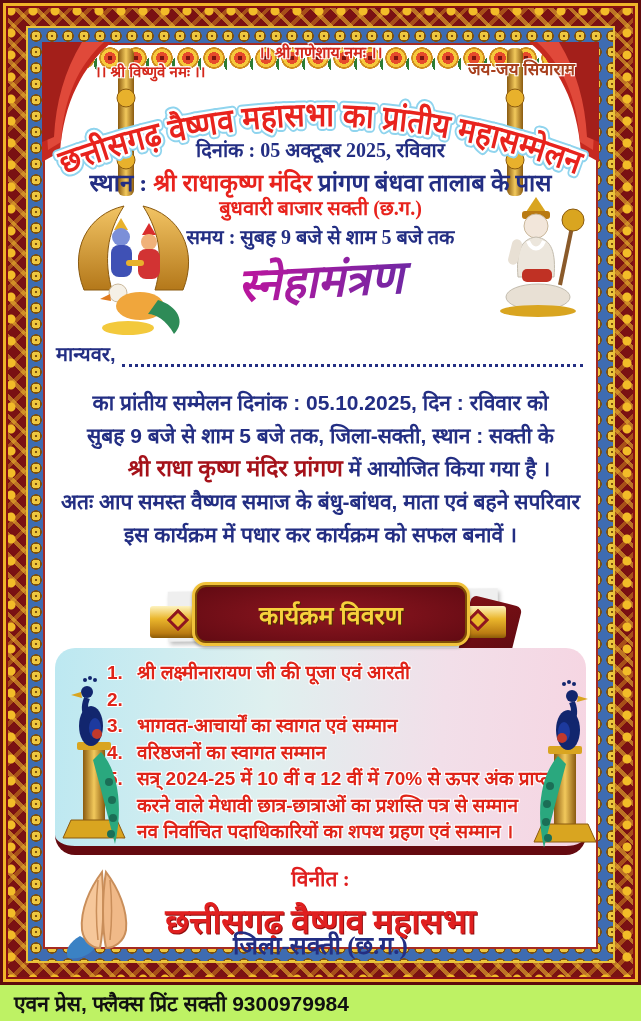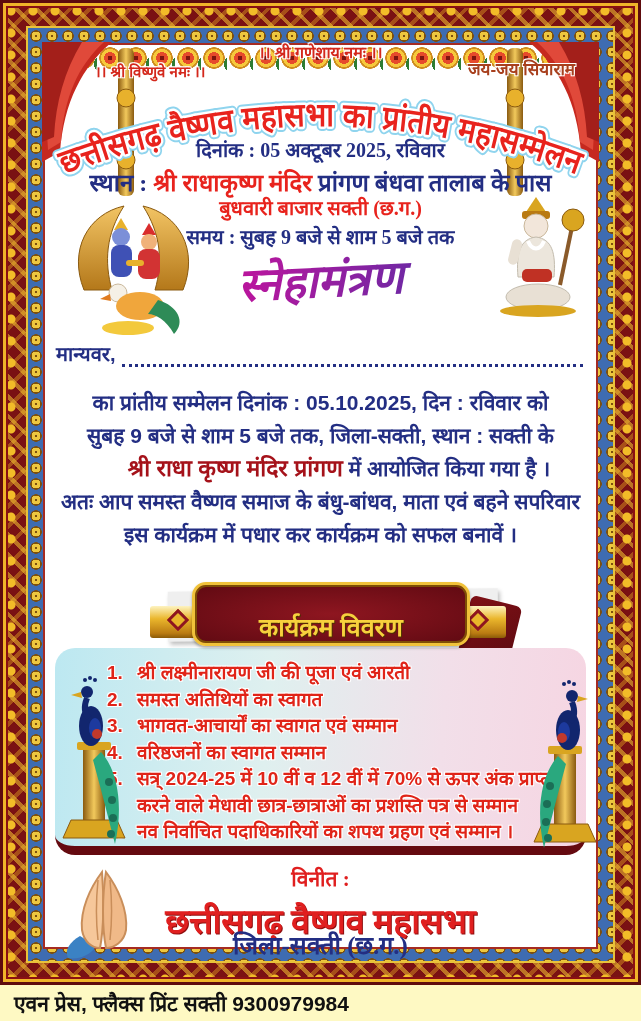--- a/index.html
+++ b/index.html
@@ -1,16 +1,16 @@
 <!DOCTYPE html>
 <html><head>
 <meta charset="utf-8">
 <style>
   html,body{margin:0;padding:0;}
-  .page{position:relative;width:641px;height:1021px;background:#fef9c3;overflow:hidden;
+  .page{position:relative;width:641px;height:1021px;background:#bef264;overflow:hidden;
         font-family:"Liberation Sans",sans-serif;}
   
   .frame{position:absolute;left:0;top:0;width:641px;height:985px;
     background-color:#7a1113;
     background-image:
       radial-gradient(circle 5px at 11px 11px, #f2bc28 0 4px, rgba(0,0,0,0) 5px),
       repeating-linear-gradient(45deg, rgba(243,196,50,.55) 0 4px, rgba(122,17,19,0) 4px 14px),
       repeating-linear-gradient(-45deg, rgba(211,140,30,.5) 0 4px, rgba(122,17,19,0) 4px 14px);
     background-size:22px 22px,auto,auto;
     box-shadow:inset 0 0 0 3px #5e0b0d, inset 0 0 0 6px #f0b429, inset 0 0 0 8px #8a1012;}
@@ -62,21 +62,21 @@
   
   .banner-sheet{position:absolute;left:168px;top:590px;width:330px;height:50px;background:#efefef;
     transform:rotate(-.6deg);box-shadow:2px 3px 4px rgba(0,0,0,.25);z-index:5;}
   .banner-ribbon{position:absolute;left:462px;top:600px;width:52px;height:76px;z-index:5;
     background:linear-gradient(140deg,#7e1016,#580a10);transform:rotate(14deg);border-radius:6px;}
   .banner-bar{position:absolute;left:150px;top:606px;width:356px;height:32px;z-index:6;
     background:linear-gradient(#fdf3c0,#eab62c 40%,#ba7b12 85%,#8a5a08);border-radius:3px;}
   .banner-plaque{position:absolute;left:192px;top:582px;width:272px;height:58px;z-index:7;
     background:radial-gradient(ellipse at center,#8e1620,#600a12);border:3px solid #f0c23a;
     box-shadow:inset 0 0 0 2px #7d4d05,0 2px 3px rgba(0,0,0,.3);border-radius:14px;
-    display:flex;align-items:flex-end;justify-content:center;}
+    display:flex;align-items:center;justify-content:center;}
   .banner-title{color:#f7d13d;font-size:25px;font-weight:bold;text-shadow:1px 1px 0 #4d3000;}
   .diamond{position:absolute;width:16px;height:16px;background:#e9b62a;transform:rotate(45deg);
     z-index:7;box-shadow:inset 0 0 0 3px #8e1620;}
   
   .progbox{position:absolute;left:55px;top:648px;width:531px;height:198px;z-index:5;
     border-radius:20px;border-bottom:9px solid #650a10;
     background:linear-gradient(95deg,#bce8f1 0%,#dff0ef 40%,#f2dfe9 72%,#f6d5e2 100%);}
   .proglist{position:absolute;left:107px;right:60px;top:660px;z-index:6;}
   .pitem{display:flex;gap:6px;color:#e02418;font-weight:bold;font-size:19px;line-height:26.5px;
     text-shadow:-1px -1px 0 #fff,1px -1px 0 #fff,-1px 1px 0 #fff,1px 1px 0 #fff;}
@@ -217,21 +217,20 @@
   </div>
 
   <div class="progbox"></div>
   <div class="proglist">
     <div class="pitem">
         <span class="pnum">1.</span>
         <span>श्री लक्ष्मीनारायण जी की पूजा एवं आरती</span>
       </div>
     <div class="pitem">
         <span class="pnum">2.</span>
-        <span>समस्त अतिथियों का स्वागत</span>
       </div>
     <div class="pitem">
         <span class="pnum">3.</span>
         <span>भागवत-आचार्यों का स्वागत एवं सम्मान</span>
       </div>
     <div class="pitem">
         <span class="pnum">4.</span>
         <span>वरिष्ठजनों का स्वागत सम्मान</span>
       </div>
     <div class="pitem">

